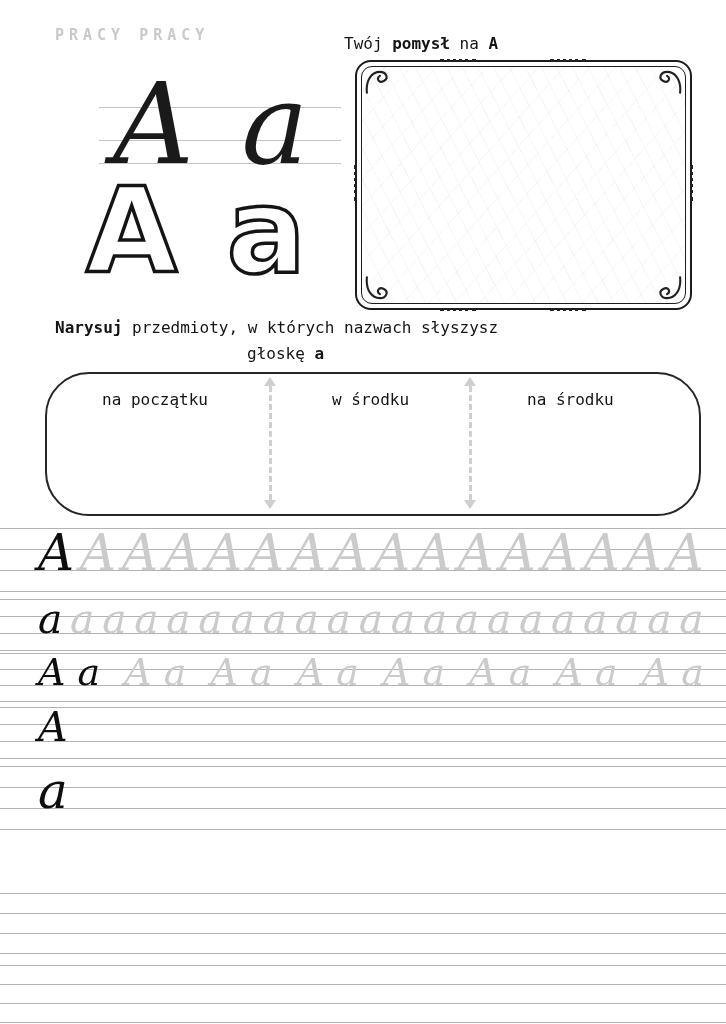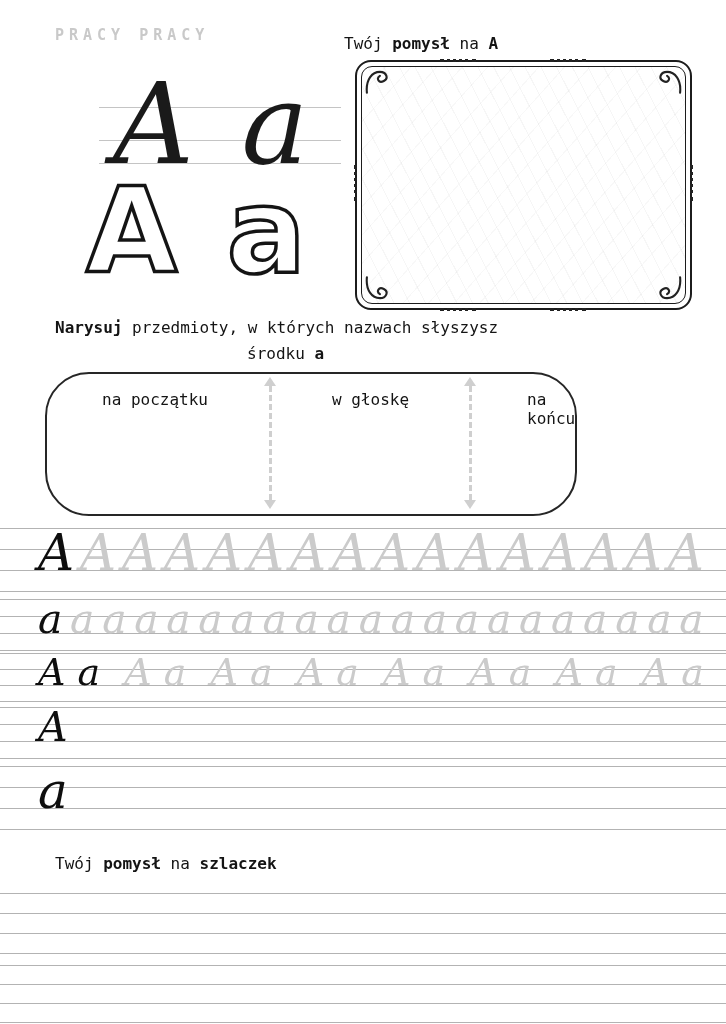--- a/index.html
+++ b/index.html
@@ -62,21 +62,21 @@
   .dot-v { position:absolute; width:0; height:36px; border-left:3px dotted #222; top:42%; }
   .dot-v.l { left:-3px; }
   .dot-v.r { right:-3px; }
 
   
   .instruction-1 { position:absolute; left:55px; top:318px; font-size:16px;text-align:right; }
   .instruction-2 { position:absolute; left:247px; top:344px; font-size:16px; }
 
   
   .position-box {
-    position:absolute; left:45px; top:372px; width:532px; height:144px;
+    position:absolute; left:45px; top:372px; width:656px; height:144px;
     border:2px solid #262626; border-radius:44px;
   }
   .zone-label { position:absolute; top:16px; font-size:16px; color:#141414; }
   .zone-label.z0 { left:55px; }
   .zone-label.z1 { left:285px; }
   .zone-label.z2 { left:480px; }
   .divider { position:absolute; top:12px; bottom:14px; width:0; border-left:3px dashed #cfcfcf; }
   .divider.d0 { left:222px; }
   .divider.d1 { left:422px; }
   .divider::before {
@@ -142,26 +142,26 @@
     </span>
     <i class="dot-h t1"></i>
     <i class="dot-h t2"></i>
     <i class="dot-h b1"></i>
     <i class="dot-h b2"></i>
     <i class="dot-v l"></i>
     <i class="dot-v r"></i>
   </div>
 
   <div class="instruction-1"><span class="b">Narysuj</span><span> przedmioty, w których nazwach słyszysz</span></div>
-  <div class="instruction-2"><span>środku </span><span class="b">a</span></div>
+  <div class="instruction-2"><span>głoskę </span><span class="b">a</span></div>
 
   <div class="position-box">
     <span class="zone-label z0">na początku</span>
-    <span class="zone-label z1">w głoskę</span>
-    <span class="zone-label z2">na końcu</span>
+    <span class="zone-label z1">w środku</span>
+    <span class="zone-label z2">na środku</span>
     <div class="divider d0"></div>
     <div class="divider d1"></div>
   </div>
 
   <div class="line-group" style="top: 528px; height: 66px;">
       <i class="rule" style="top: 0px;"></i>
       <i class="rule" style="top: 21px;"></i>
       <i class="rule" style="top: 42px;"></i>
       <i class="rule" style="top: 63px;"></i>
       <div class="letters" style="font-size: 50px;"><span class="lead">A</span><span>A</span><span>A</span><span>A</span><span>A</span><span>A</span><span>A</span><span>A</span><span>A</span><span>A</span><span>A</span><span>A</span><span>A</span><span>A</span><span>A</span><span>A</span></div>
@@ -188,21 +188,20 @@
       <div class="letters" style="font-size: 41px;"><span class="lead">A</span></div>
     </div>
   <div class="line-group" style="top: 766px; height: 66px;">
       <i class="rule" style="top: 0px;"></i>
       <i class="rule" style="top: 21px;"></i>
       <i class="rule" style="top: 42px;"></i>
       <i class="rule" style="top: 63px;"></i>
       <div class="letters" style="font-size: 50px;"><span class="lead">a</span></div>
     </div>
 
-  <div class="szlaczek-title"><span>Twój </span><span class="b">pomysł</span><span> na </span><span class="b">szlaczek</span></div>
 
   <div class="line-group" style="top: 893px; height: 63px;">
       <i class="rule" style="top: 0px;"></i>
       <i class="rule" style="top: 20px;"></i>
       <i class="rule" style="top: 40px;"></i>
       <i class="rule" style="top: 60px;"></i>
     </div>
   <div class="line-group" style="top: 965px; height: 60px;">
       <i class="rule" style="top: 0px;"></i>
       <i class="rule" style="top: 19px;"></i>

